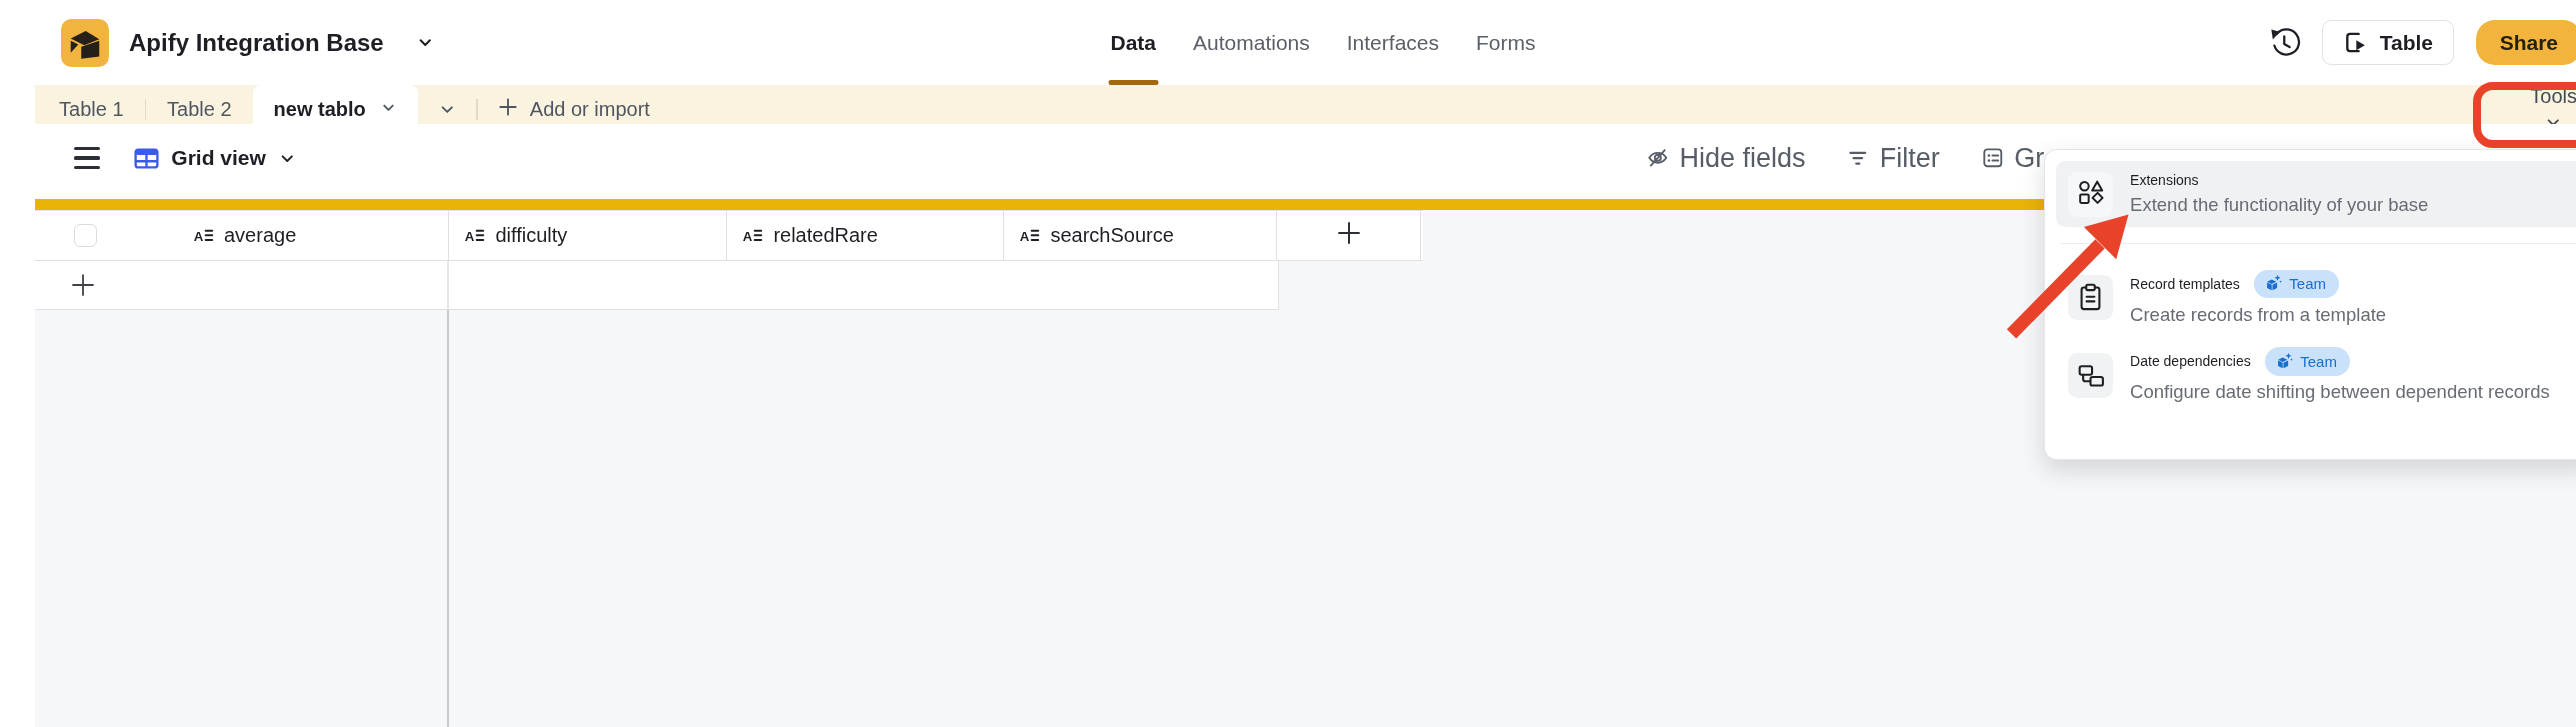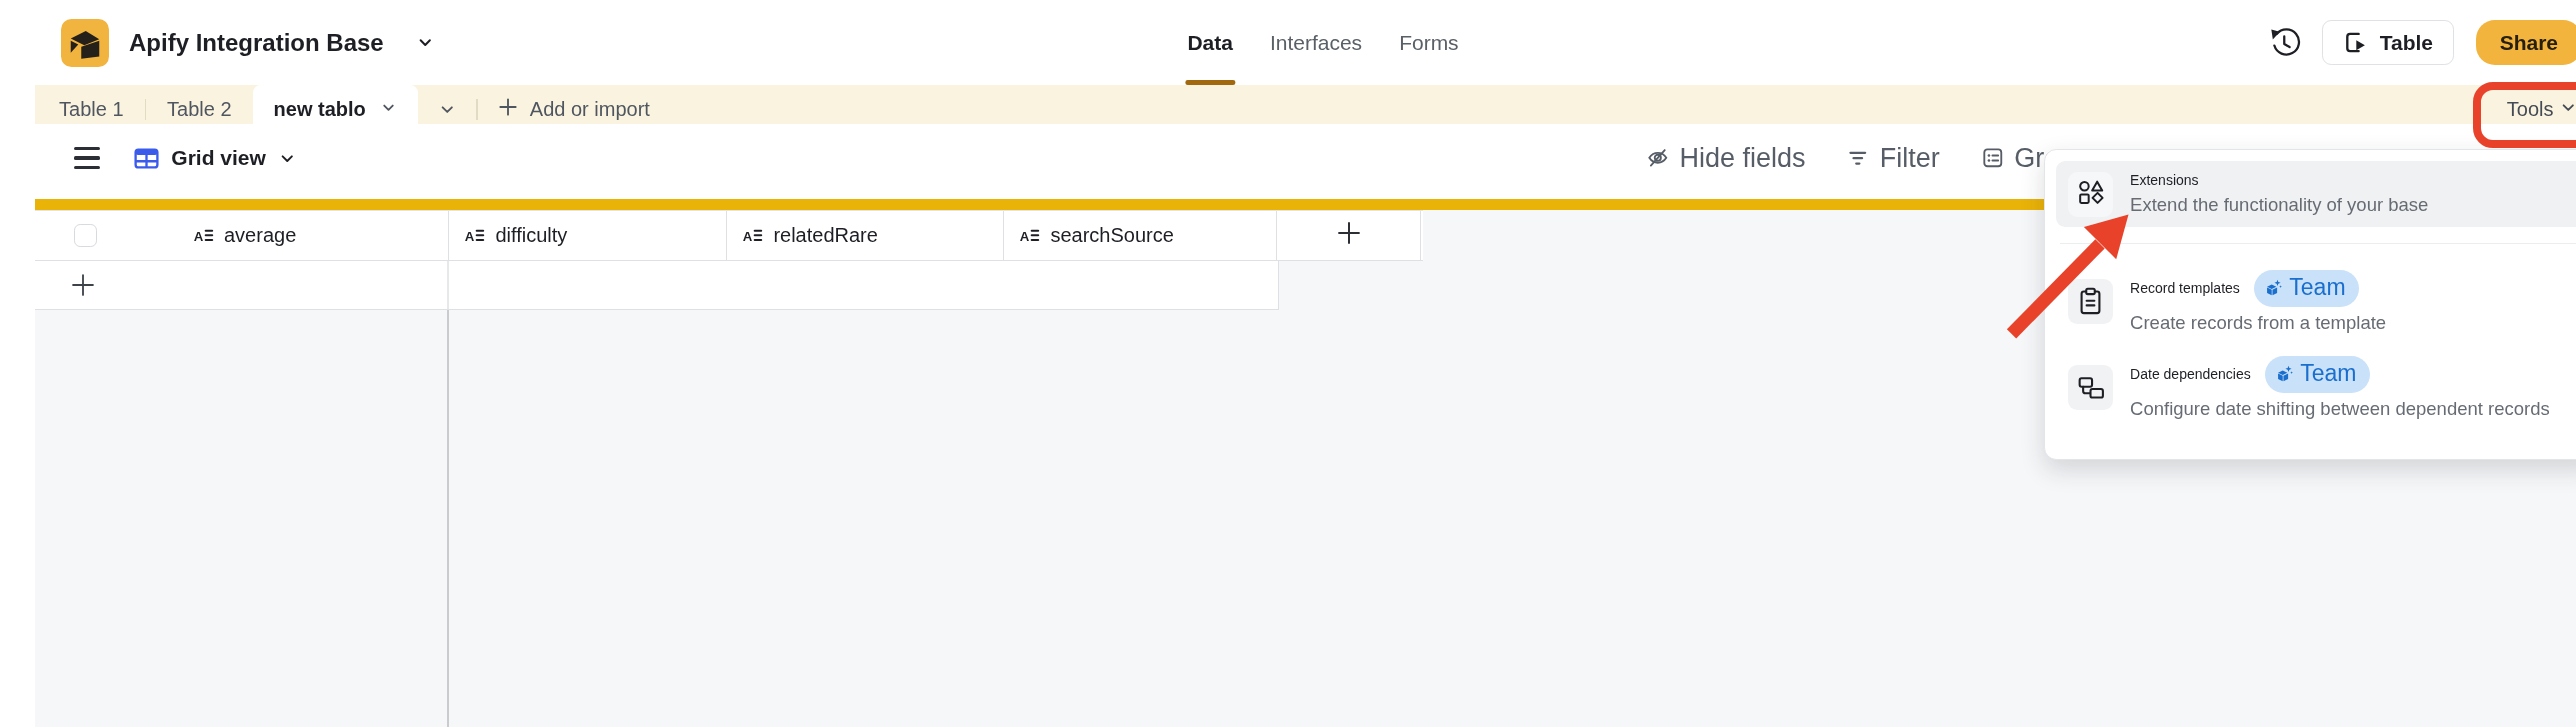--- a/index.html
+++ b/index.html
@@ -29,21 +29,21 @@
 
   
   .tabstrip { position:absolute; top:85px; left:0; right:0; height:49px; background:#FAF3E0;
               display:flex; align-items:stretch; padding-left:3.1px; }
   .tab { display:flex; align-items:center; padding:0 21px; font-size:20px; color:#4F5660; cursor:pointer; }
   .tab.active { background:#fff; border-radius:7.7px 7.7px 0 0; color:#1D1F25; font-weight:600; gap:14px; padding:0 21px; }
   .tab-divider { width:1.5px; height:21.6px; background:#E2DBC4; align-self:center; }
   .tab-expand { display:flex; align-items:center; padding:0 20px; cursor:pointer; }
   .add-import { display:flex; align-items:center; gap:12px; padding:0 20px; font-size:20px; color:#4F5660; cursor:pointer; }
   .tools-btn { margin-left:auto; margin-right:34px; display:flex; align-items:center; gap:5px;
-               font-size:20px; color:#454B54; cursor:pointer; }
+               font-size:20px; color:#454B54; cursor:pointer;flex-direction:column; }
 
   
   .viewbar { position:absolute; top:124px; left:0; right:0; height:75px; background:#fff; }
   .viewbar-left { position:absolute; left:39px; top:0; height:68px; display:flex; align-items:center; }
   .hamburger { display:flex; flex-direction:column; gap:6.2px; cursor:pointer; }
   .hamburger span { display:block; width:26px; height:3.1px; background:#2B2F35; border-radius:1.5px; }
   .view-switcher { display:flex; align-items:center; gap:12.3px; margin-left:34px; cursor:pointer; }
   .view-name { font-size:21px; font-weight:600; color:#1D1F25; }
   .viewbar-right { position:absolute; left:1612px; top:0; height:68px; display:flex; align-items:center; gap:42px; }
   .viewbar-item { display:flex; align-items:center; gap:10.8px; font-size:27px; color:#565D66; cursor:pointer; }
@@ -74,21 +74,21 @@
   .menu-item.highlighted { background:#F0F1F3; }
   .menu-sep { height:0.8px; background:#ECEDEF; margin:15.4px 4.6px; }
   .menu-tile { width:45px; height:45px; border-radius:9.2px; background:#F1F2F4; flex:none;
                display:flex; align-items:center; justify-content:center; }
   .menu-item.highlighted .menu-tile { background:#F6F7F8; }
   .menu-texts { display:flex; flex-direction:column; gap:5.4px; }
   .menu-title-row { display:flex; align-items:center; gap:14px; }
   .menu-title { font-size:14px; font-weight:500; color:#1D1F25; }
   .menu-desc { font-size:18.5px; color:#676C74; }
   .team-badge { display:inline-flex; align-items:center; gap:7px; background:#C9E1F9; color:#1A6ECD;
-                border-radius:770px; padding:4.6px 13px 5.4px 10px; font-size:23px; font-weight:500; }
+                border-radius:770px; padding:4.6px 13px 5.4px 10px; font-size:15px; font-weight:500; }
 
   
   .red-highlight { position:absolute; left:2438px; top:82px; width:129px; height:66px;
                    border:8.5px solid #E8432A; border-radius:20px; z-index:60; pointer-events:none; }
   .arrow-overlay { position:absolute; left:1955px; top:199px; z-index:60; pointer-events:none; }
 </style>
 </head>
 <body>
 <div class="screen">
 
@@ -108,20 +108,23 @@
             <path d="M6 9.5 L12 15.5 L18 9.5" stroke="#1D1F25" stroke-width="2.6" stroke-linecap="round" stroke-linejoin="round"></path>
           </svg>
       </span>
     </div>
 
     <div class="topnav">
       <div class="nav-item active">
         <span>Data</span>
         <span class="nav-underline"></span>
       </div>
+      <div class="nav-item">
+          <span>Automations</span>
+        </div>
       <div class="nav-item">
           <span>Interfaces</span>
         </div>
       <div class="nav-item">
           <span>Forms</span>
         </div>
     </div>
 
     <div class="topbar-right">
       <span class="icon-btn">

